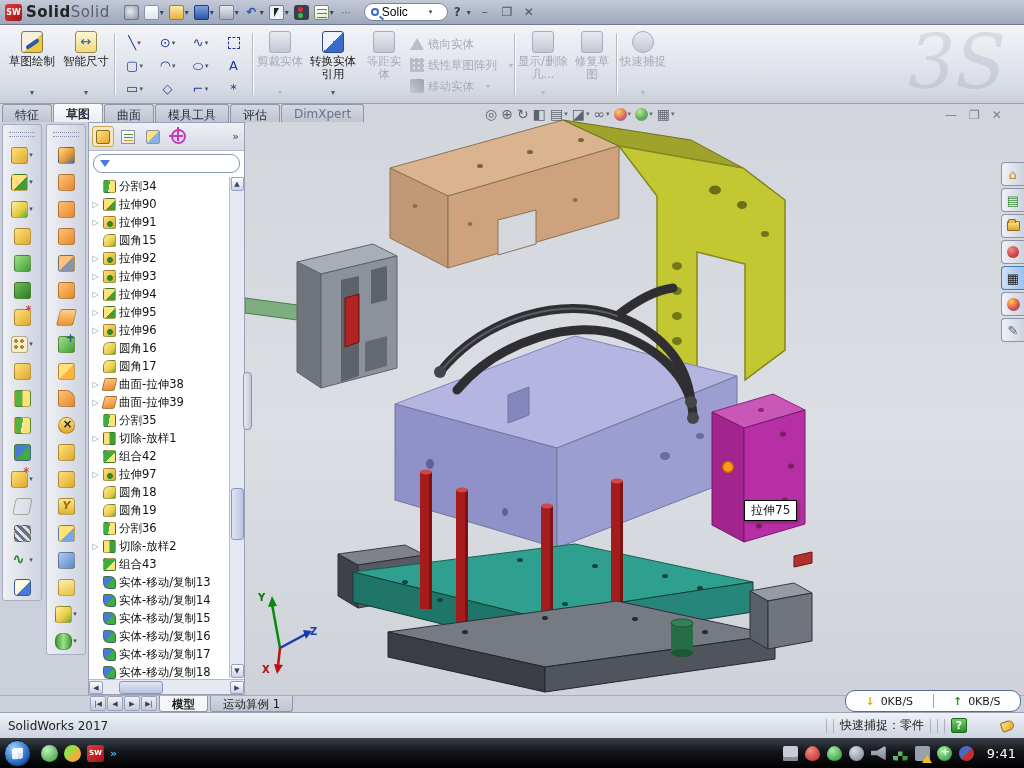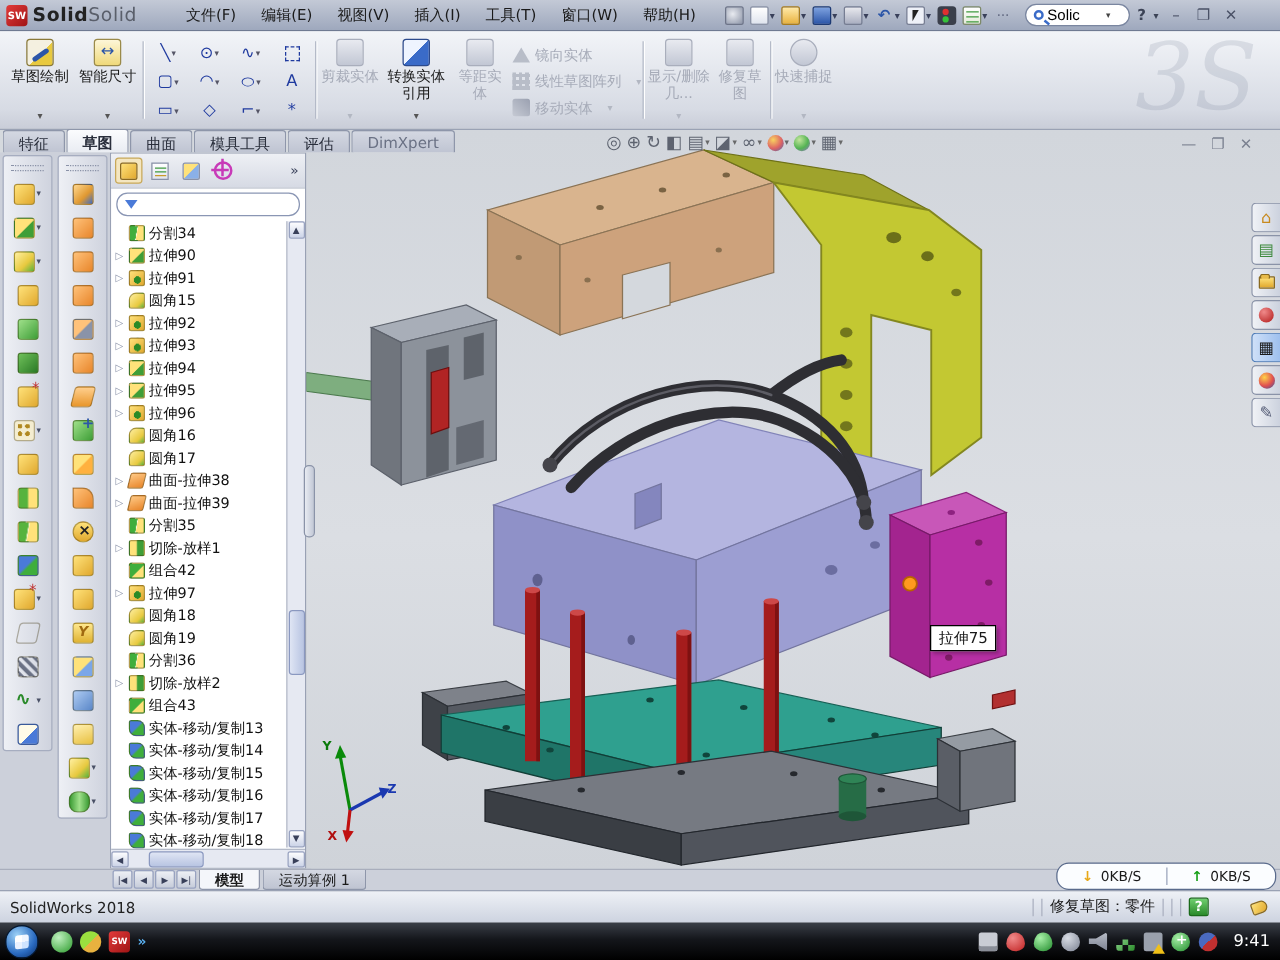--- a/index.html
+++ b/index.html
@@ -222,30 +222,20 @@
 .tr-plus::after{content:"+";position:absolute;left:4px;top:-1px;color:#fff;font-weight:bold;font-size:11px}
 .tr-sync{background:linear-gradient(135deg,#4a6ac0 50%,#c03030 50%);border-radius:50%}
 .clock{color:#fff;font-size:13px;margin-left:6px}
 </style>
 </head>
 <body>
 
 <div class="abs titlebar">
   <span class="swcube">SW</span>
   <span class="logow"><b>Solid</b><i>Solid</i></span>
-  <div class="menus">
-
-  <span>文件(F)</span>
-      <span>编辑(E)</span>
-      <span>视图(V)</span>
-      <span>插入(I)</span>
-      <span>工具(T)</span>
-      <span>窗口(W)</span>
-      <span>帮助(H)</span>
-    </div>
   <div class="tbtools">
 
   <span class="tbcell">
         <span class="tbcell2" style="display:flex">
           <i class="tg t-pin"></i>
         </span>
       </span>
       <span class="tbcell has-dd">
         <span class="tbcell2" style="display:flex">
           <i class="tg t-new"></i>
@@ -1058,25 +1048,25 @@
     <span class="nb">|◀</span>
     <span class="nb">◀</span>
     <span class="nb">▶</span>
     <span class="nb">▶|</span>
   </div>
   <span class="mtab active">模型</span>
   <span class="mtab">运动算例 1</span>
 </div>
 
 <div class="abs statusbar">
-  <span class="appname">SolidWorks 2018</span>
+  <span class="appname">SolidWorks 2017</span>
   <div class="stright">
     <i class="stdiv"></i>
       <i class="stdiv"></i>
-    <span>修复草图：零件</span>
+    <span>快速捕捉：零件</span>
     <i class="stdiv"></i>
       <i class="stdiv"></i>
       <i class="stdiv"></i>
     <span class="helpbox">?</span>
     <i class="tagic"></i>
   </div>
 </div>
 
 <div class="abs taskbar">
   <div class="orb">

